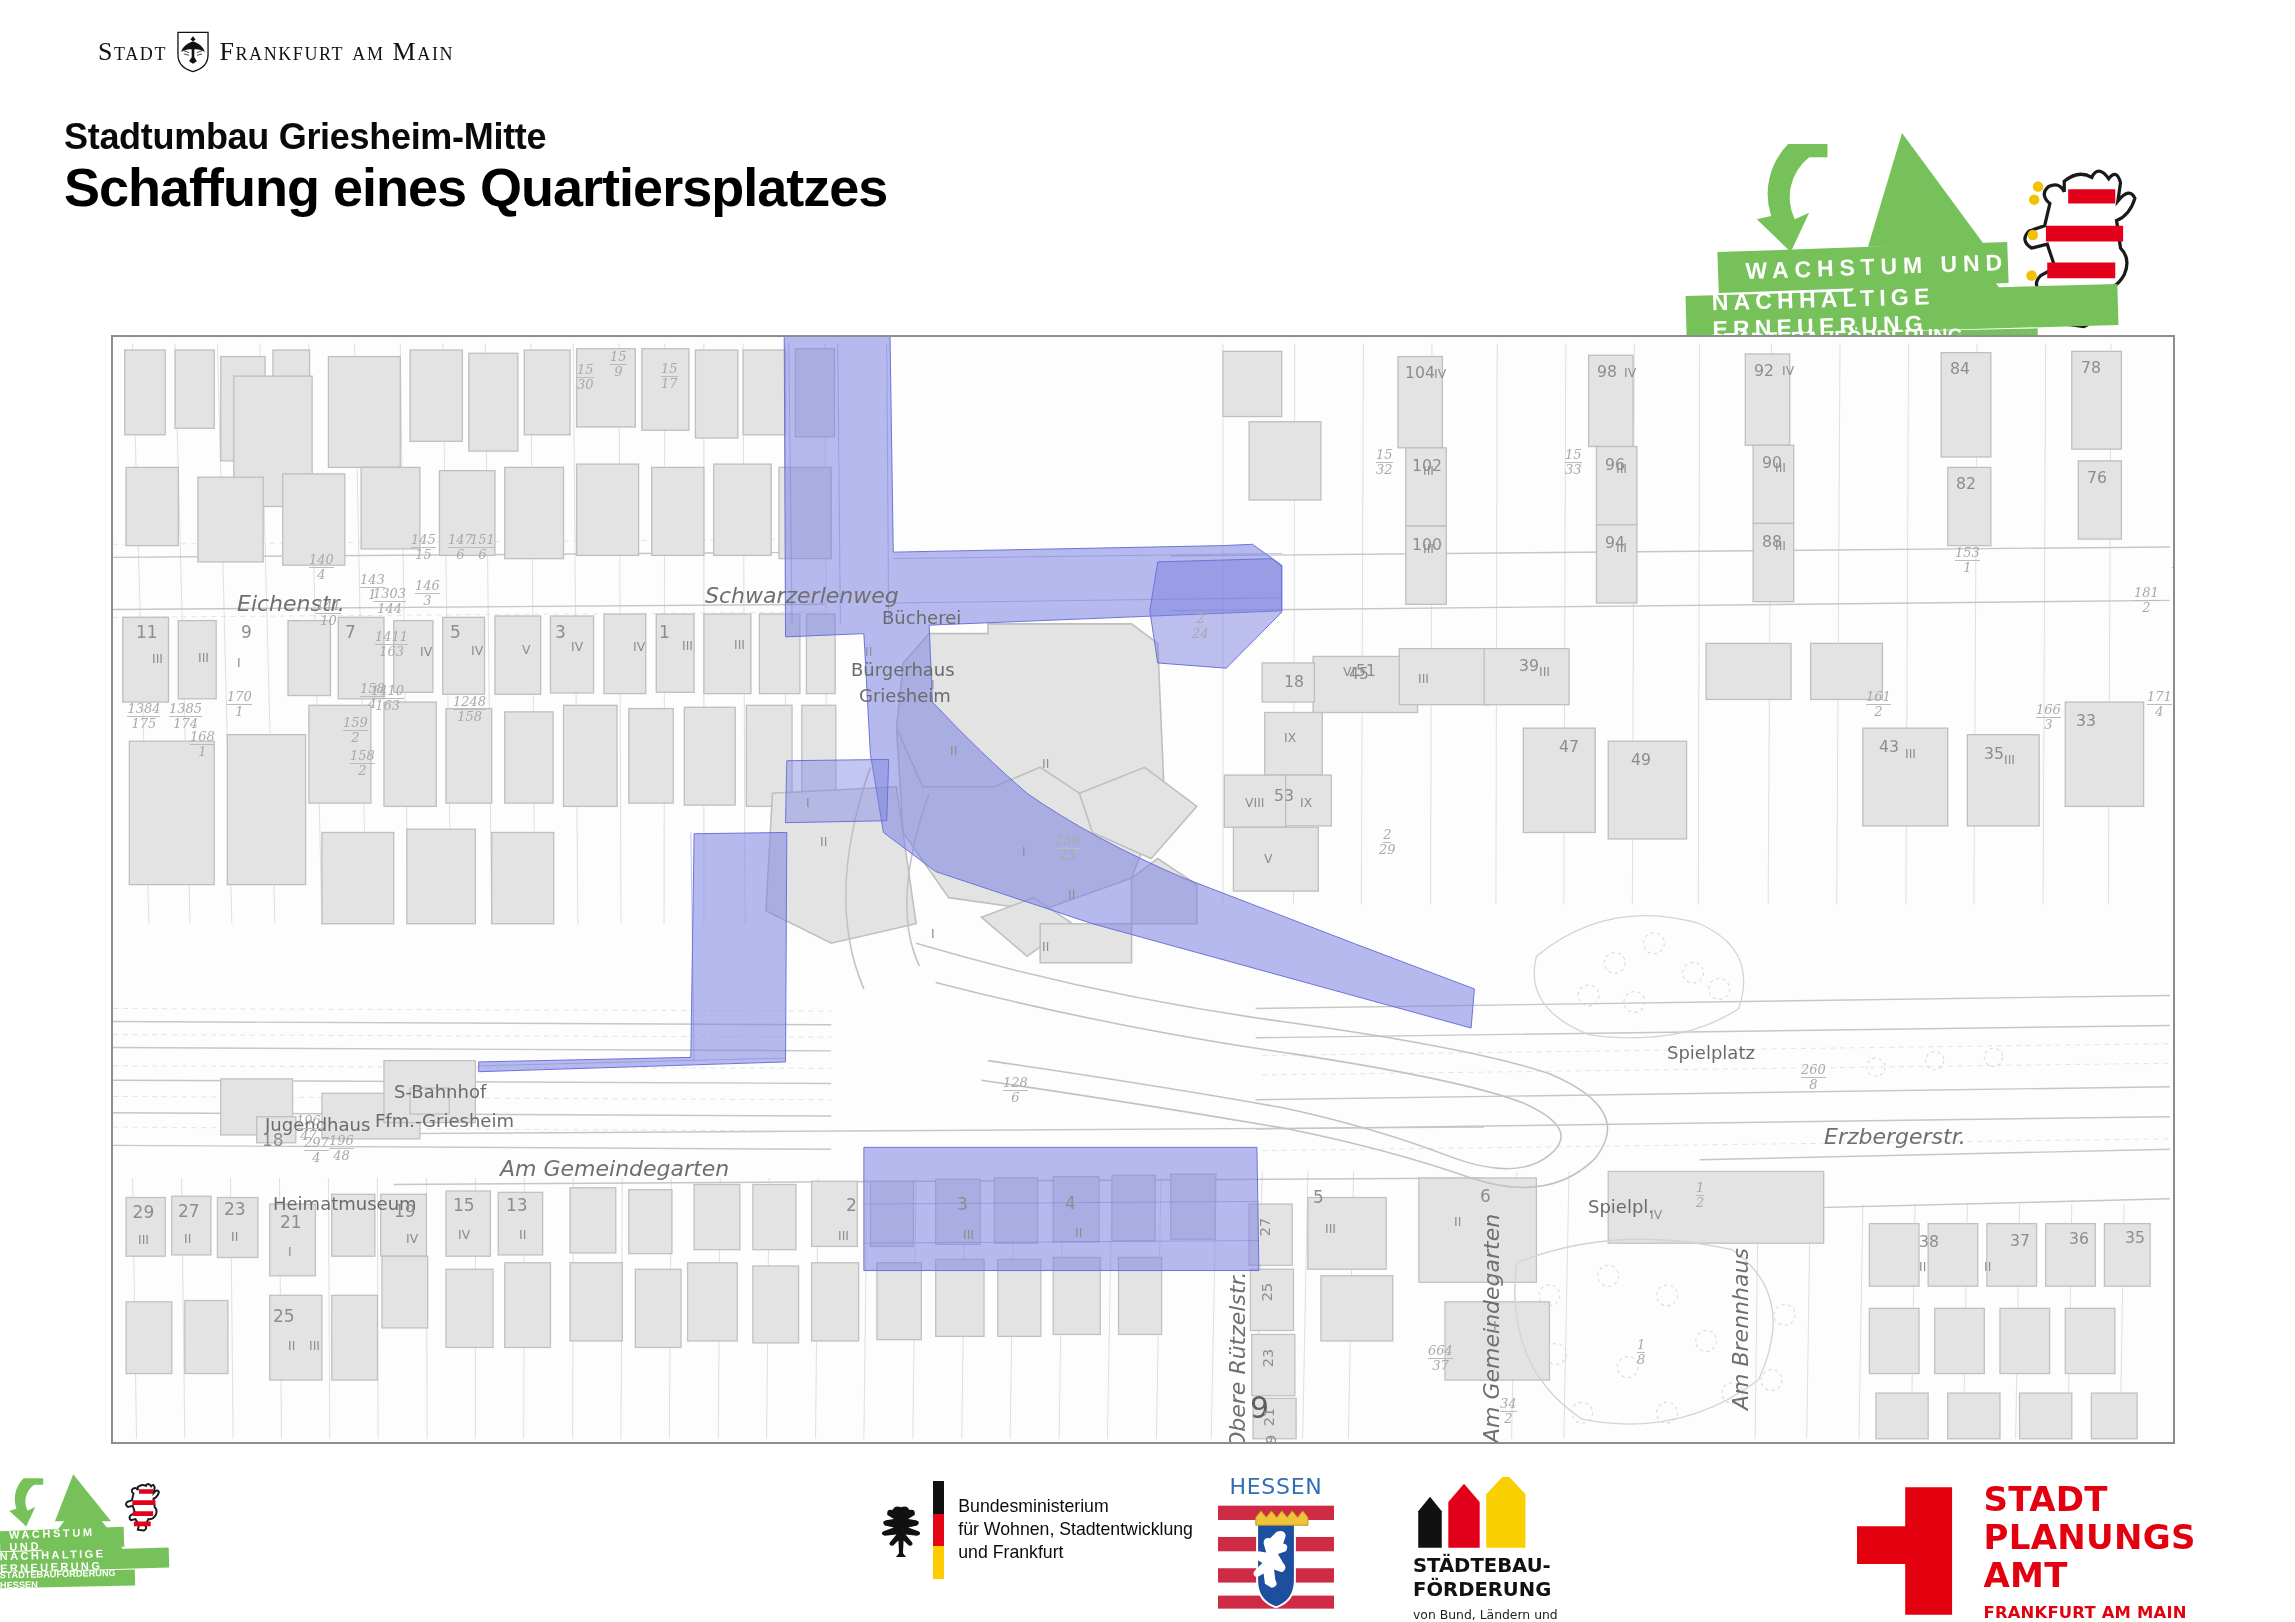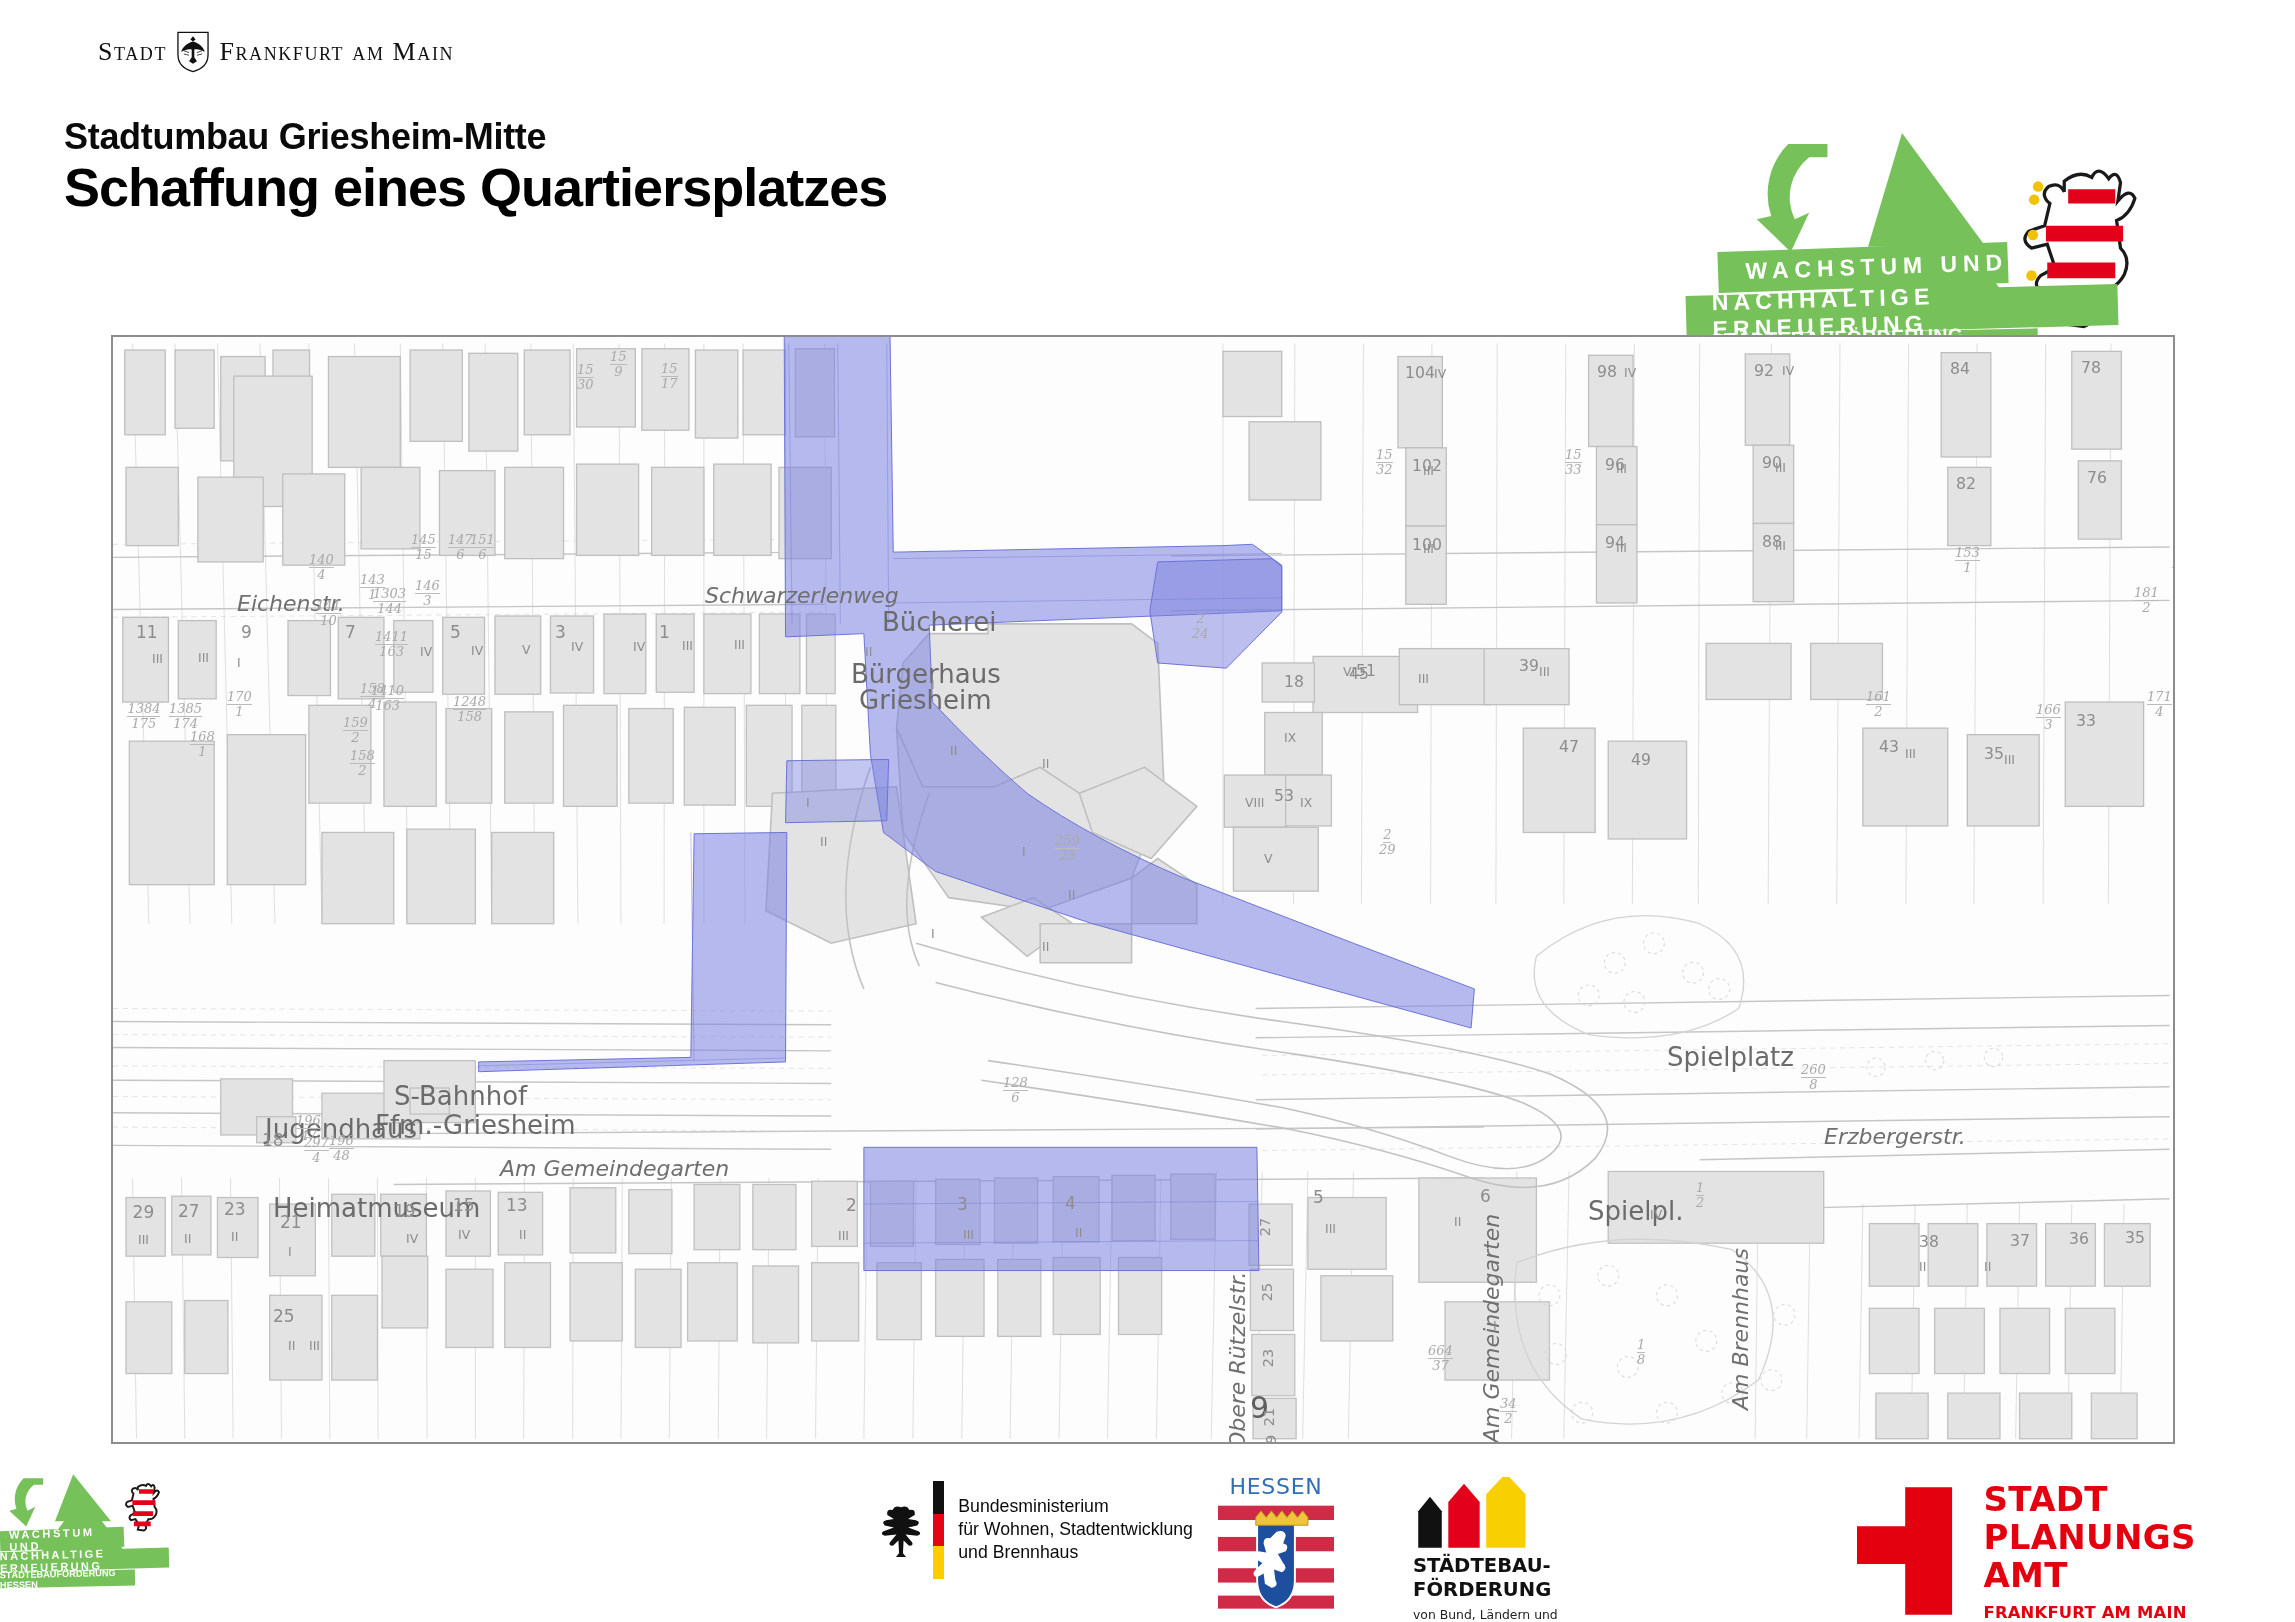--- a/index.html
+++ b/index.html
@@ -28,21 +28,21 @@
   #wl-b2 span{padding-left:26px;font-size:23px;letter-spacing:5.2px;}
   #wl-b3{left:-26px;top:211px;width:353px;height:33px;transform:rotate(-1.2deg);}
   #wl-b3 span{padding-left:26px;font-size:19.6px;letter-spacing:0.3px;}
 
   
   #map-frame{position:absolute;left:111px;top:335px;width:2064px;height:1109px;
       border:2px solid #8d8d8d;background:#fefefe;overflow:hidden;box-sizing:border-box;}
   #map-canvas{position:absolute;left:0;top:0;width:100%;height:100%;}
   .mlabel{position:absolute;color:#707070;white-space:nowrap;pointer-events:none;}
   .street{font-family:"DejaVu Sans",sans-serif;font-style:italic;font-size:22px;color:#6f6f6f;}
-  .poi{font-family:"DejaVu Sans",sans-serif;font-size:26px;color:#6b6b6b;}
+  .poi{font-family:"DejaVu Sans",sans-serif;font-size:18px;color:#6b6b6b;}
   .vert{transform-origin:0 0;}
 
   
   #footer{position:absolute;left:0;top:1469px;width:2295px;height:154px;}
   .f-item{position:absolute;display:flex;align-items:center;}
   #f-bmwsb{left:877px;top:11.8px;}
   #f-bmwsb .bm-txt{font-family:Liberation Sans, sans-serif;font-size:17.7px;line-height:1.32;color:#0b0b0b;}
   .flagbar{width:11px;height:98px;margin:0 14.4px 0 7.9px;
       background:linear-gradient(to bottom,#111 0 33.3%,#e30613 33.3% 66.6%,#ffcc00 66.6% 100%);}
   #f-hessen{left:1218px;top:5.2px;flex-direction:column;align-items:center;}
@@ -639,21 +639,21 @@
 <div id="footer">
 
   <div class="f-item" id="f-bmwsb">
     <svg width="48" height="54" viewBox="0 0 74 82">
       <path d="M37 6 q9 -4 13 4 q10 -2 8 8 l-10 6 l12 2 q8 2 2 8 l-14 3 l16 6 q6 4 -2 7 l-18 -2 l10 12 q3 6 -5 5 l-8 -8 l-1 20 l6 7 h-18 l6 -7 l-1 -20 l-8 8 q-8 1 -5 -5 l10 -12 l-18 2 q-8 -3 -2 -7 l16 -6 l-14 -3 q-6 -6 2 -8 l12 -2 l-10 -6 q-2 -10 8 -8 q4 -8 13 -4 Z" fill="#111"></path>
     </svg>
     <div class="flagbar"></div>
     <div class="bm-txt">
       <div>Bundesministerium</div>
       <div>für Wohnen, Stadtentwicklung</div>
-      <div>und Brennhaus</div>
+      <div>und Frankfurt</div>
     </div>
   </div>
 
   <div class="f-item" id="f-hessen">
     <div class="hs-title">HESSEN</div>
     <svg width="116" height="107" viewBox="0 0 178 164">
       <rect x="0" y="0" width="178" height="164" fill="#fff"></rect>
       <g fill="#cf2a46">
         <rect x="0" y="4" width="178" height="22"></rect>
           <rect x="0" y="52" width="178" height="22"></rect>

